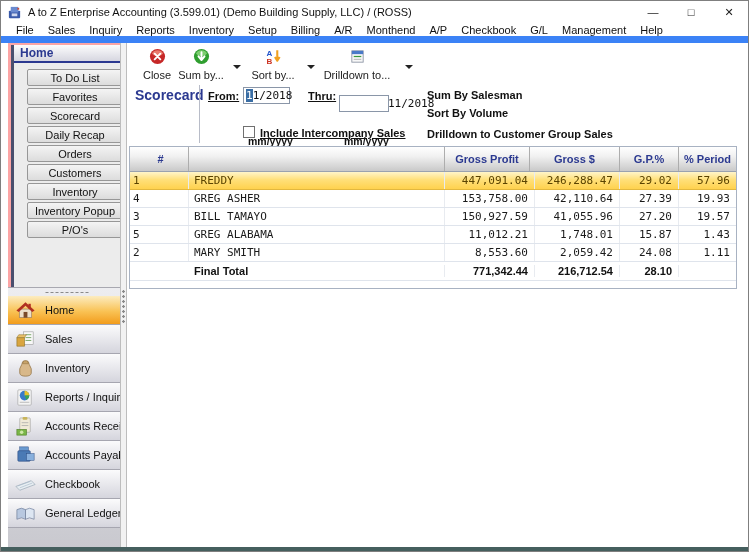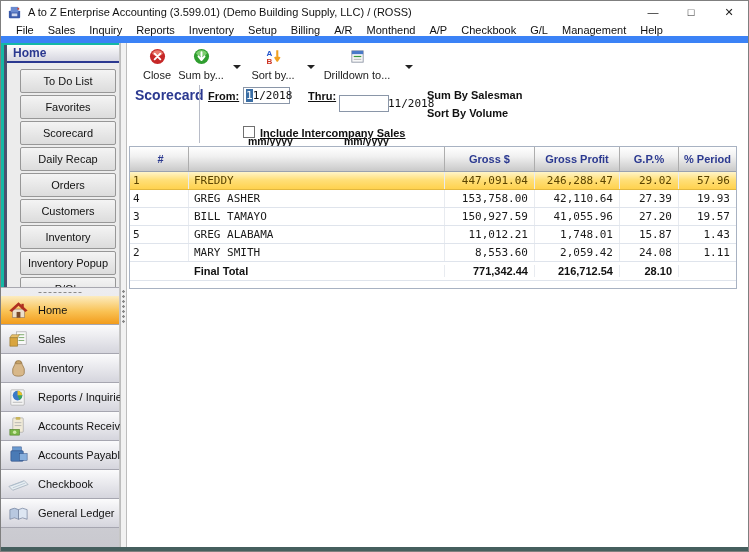--- a/index.html
+++ b/index.html
@@ -12,25 +12,25 @@
   
   .titlebar { position:absolute; left:0; top:0; width:100%; height:22px; background:#fff; display:flex; align-items:center; }
   .app-icon { width:15px; height:15px; margin-left:6px; flex:0 0 auto; }
   .title-text { font-size:11px; color:#111; margin-left:6px; white-space:nowrap; }
   .win-controls { position:absolute; right:0; top:0; height:22px; display:flex; }
   .win-btn { width:38px; height:22px; display:flex; align-items:center; justify-content:center; font-size:11px; color:#222; cursor:default; }
   
   .menubar { position:absolute; left:0; top:22px; width:100%; height:20px; background:#fff; border-bottom:7px solid #3b82f6; display:flex; align-items:center; padding-left:8px; }
   .menu-item { font-size:11px; color:#111; padding:2px 7px; white-space:nowrap; }
   
-  .sidebar { position:absolute; left:0; top:42px; width:119px; height:504px; background:#14b8a6; border-right:1px solid #c6c6c6; }
+  .sidebar { position:absolute; left:7px; top:42px; width:119px; height:504px; background:#fca5a5; border-right:1px solid #c6c6c6; }
   .home-panel { position:absolute; left:3px; top:2px; right:0; height:242px; background:#ececec; border-left:3px solid #4a4f6e; }
   .panel-header { height:18px; background:linear-gradient(#fdfdfd,#d6d6e0); border-bottom:2px solid #2b3990; color:#2b3990; font-weight:bold; font-size:12px; display:flex; align-items:center; padding-left:6px; }
   .side-buttons { display:flex; flex-direction:column; gap:2px; padding:6px 0 0 13px; }
-  .side-btn { width:96px; height:24px; background:linear-gradient(#f4f4f4,#dcdcdc); border:1px solid #979797; border-radius:2px; font-size:11px; color:#111; display:flex; align-items:center; justify-content:center; cursor:default; }
+  .side-btn { width:96px; height:17px; background:linear-gradient(#f4f4f4,#dcdcdc); border:1px solid #979797; border-radius:2px; font-size:11px; color:#111; display:flex; align-items:center; justify-content:center; cursor:default; }
   .navpane { position:absolute; left:0; top:244px; width:100%; height:260px; background:linear-gradient(#ededf0,#c9c9cf); border-top:1px solid #a8a8b0; }
   .h-grip { width:46px; height:5px; margin:2px auto 1px auto; background-image:radial-gradient(#8a8a8a 1px, transparent 1.2px); background-size:5px 3px; background-position:center; }
   .nav-item { height:29px; display:flex; align-items:center; background:linear-gradient(#fbfbfc,#d5d5dd); border-bottom:1px solid #a6a6b0; cursor:default; }
   .nav-item.selected { background:linear-gradient(#fcecc0 0%, #f9c254 55%, #f29c1c 100%); }
   .nav-icon { width:23px; height:23px; margin:0 8px 0 6px; flex:0 0 auto; }
   .nav-label { font-size:11px; color:#111; white-space:nowrap; }
   
   .splitter { position:absolute; left:119px; top:42px; width:7px; height:504px; background:#f2f2f2; border-left:1px solid #bdbdbd; border-right:1px solid #bdbdbd; }
   .v-grip { position:absolute; left:1px; top:246px; width:3px; height:34px; background-image:radial-gradient(#8a8a8a 1px, transparent 1.2px); background-size:3px 5px; }
   
@@ -288,27 +288,28 @@
     <div class="date-input" style="left:212px; top:52px;padding-left:48px;">
       <span>11/2018</span>
     </div>
     <span class="mask" style="left:217px; top:66px;">mm/yyyy</span>
 
     <span class="cbx"></span>
     <span class="lbl-b" style="left:133px; top:84px;">Include Intercompany Sales</span>
 
     <span class="info" style="top:46px;">Sum By Salesman</span>
     <span class="info" style="top:64px;">Sort By Volume</span>
+    <span class="info" style="top:85px;">Drilldown to Customer Group Sales</span>
 
     <div class="grid">
       <div class="ghead">
         <div class="gh c-num">#</div>
         <div class="gh c-name"></div>
+        <div class="gh c-profit">Gross Profit</div>
         <div class="gh c-gross">Gross $</div>
-        <div class="gh c-profit">Gross Profit</div>
         <div class="gh c-gp">G.P.%</div>
         <div class="gh c-per">% Period</div>
       </div>
 
       <div class="grow selected">
         <div class="gc c-num">1</div>
         <div class="gc c-name">FREDDY</div>
         <div class="gc c-gross c-r">447,091.04</div>
         <div class="gc c-profit c-r">246,288.47</div>
         <div class="gc c-gp c-r">29.02</div>

